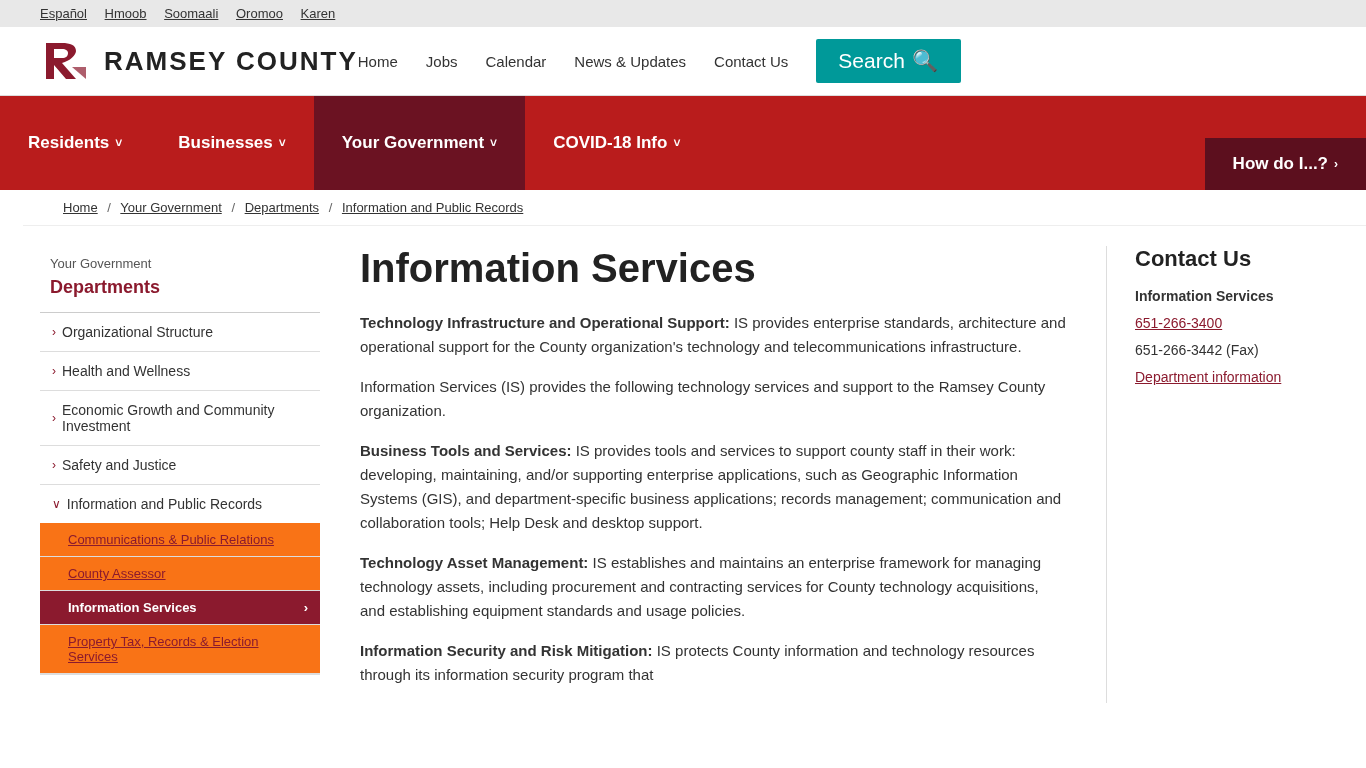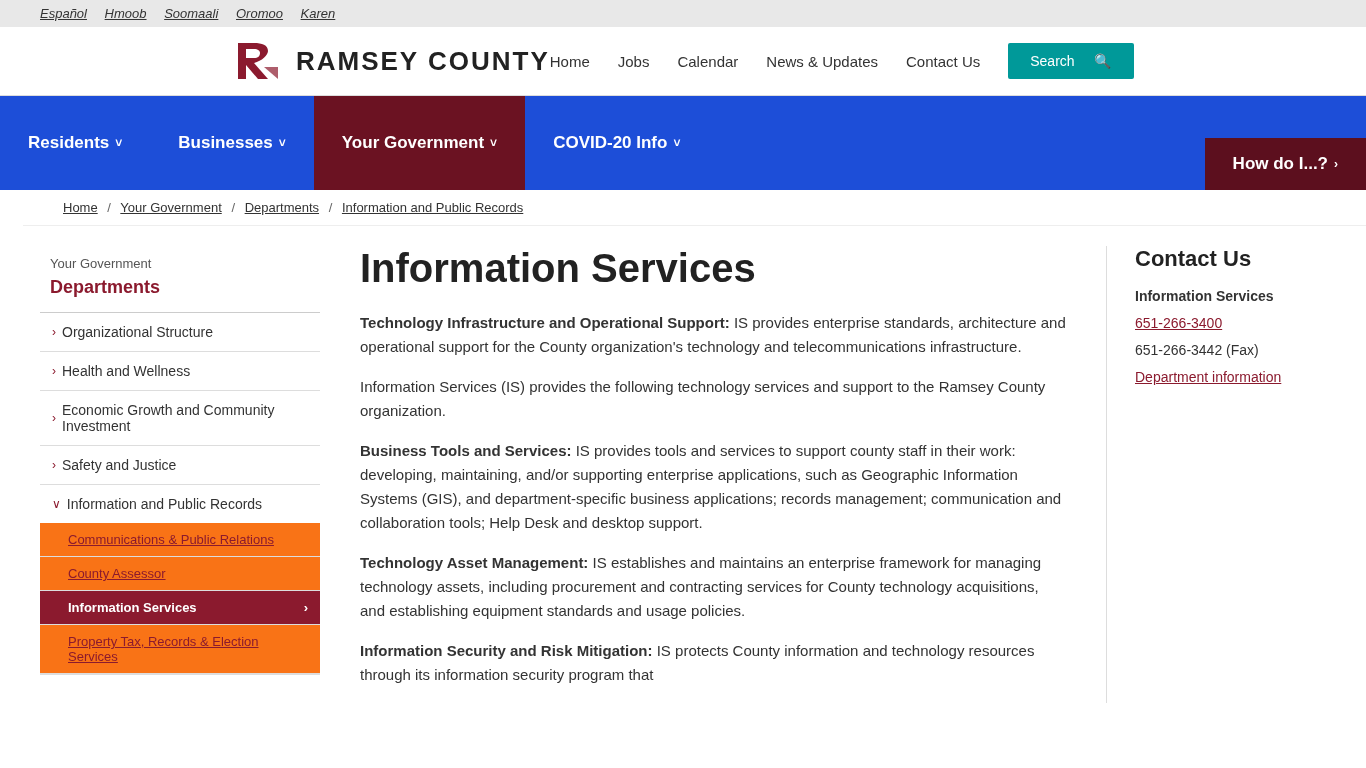--- a/index.html
+++ b/index.html
@@ -8,28 +8,27 @@
     
     .lang-bar {
       background: #e8e8e8;
       padding: 6px 40px;
       font-size: 13px;
     }
     .lang-bar a {
       color: #333;
       text-decoration: underline;
       margin-right: 14px;
-      font-style: italic;
     }
 
     
     .header {
       display: flex;
       align-items: center;
-      justify-content: center;
+      justify-content: flex-start;
       padding: 12px 40px;
       background: #fff;
       border-bottom: 1px solid #ddd;
     }
     .logo-area {
       display: flex;
       align-items: center;
       gap: 12px;
     }
     .logo-icon {
@@ -50,32 +49,32 @@
     .header-nav a {
       color: #333;
       text-decoration: none;
       font-size: 15px;
     }
     .search-btn {
       background: #009999;
       color: #fff;
       border: none;
       padding: 10px 22px;
-      font-size: 14px;
+      font-size: 21px;
       cursor: pointer;
       display: flex;
       align-items: center;
-      gap: 20px;
+      gap: 8px;
       border-radius: 2px;
     }
 
     
     .main-nav {
       display: flex;
-      background: #1d4ed8;
+      background: #b91c1c;
     }
     .main-nav-item {
       padding: 16px 28px;
       color: #fff;
       font-size: 17px;
       font-weight: bold;
       cursor: pointer;
       display: flex;
       align-items: center;
       gap: 6px;
@@ -258,21 +257,21 @@
   </a>
   <a class="main-nav-item" href="#">
     <span>Businesses</span>
     <span class="chevron">˅</span>
   </a>
   <a class="main-nav-item active" href="#">
     <span>Your Government</span>
     <span class="chevron">˅</span>
   </a>
   <a class="main-nav-item" href="#">
-    <span>COVID-20 Info</span>
+    <span>COVID-18 Info</span>
     <span class="chevron">˅</span>
   </a>
   <a class="main-nav-item how-do" href="#">
     <span>How do I...?</span>
     <span class="chevron">›</span>
   </a>
 </nav>
 
 <div class="breadcrumb">
   <a href="#">Home</a>

